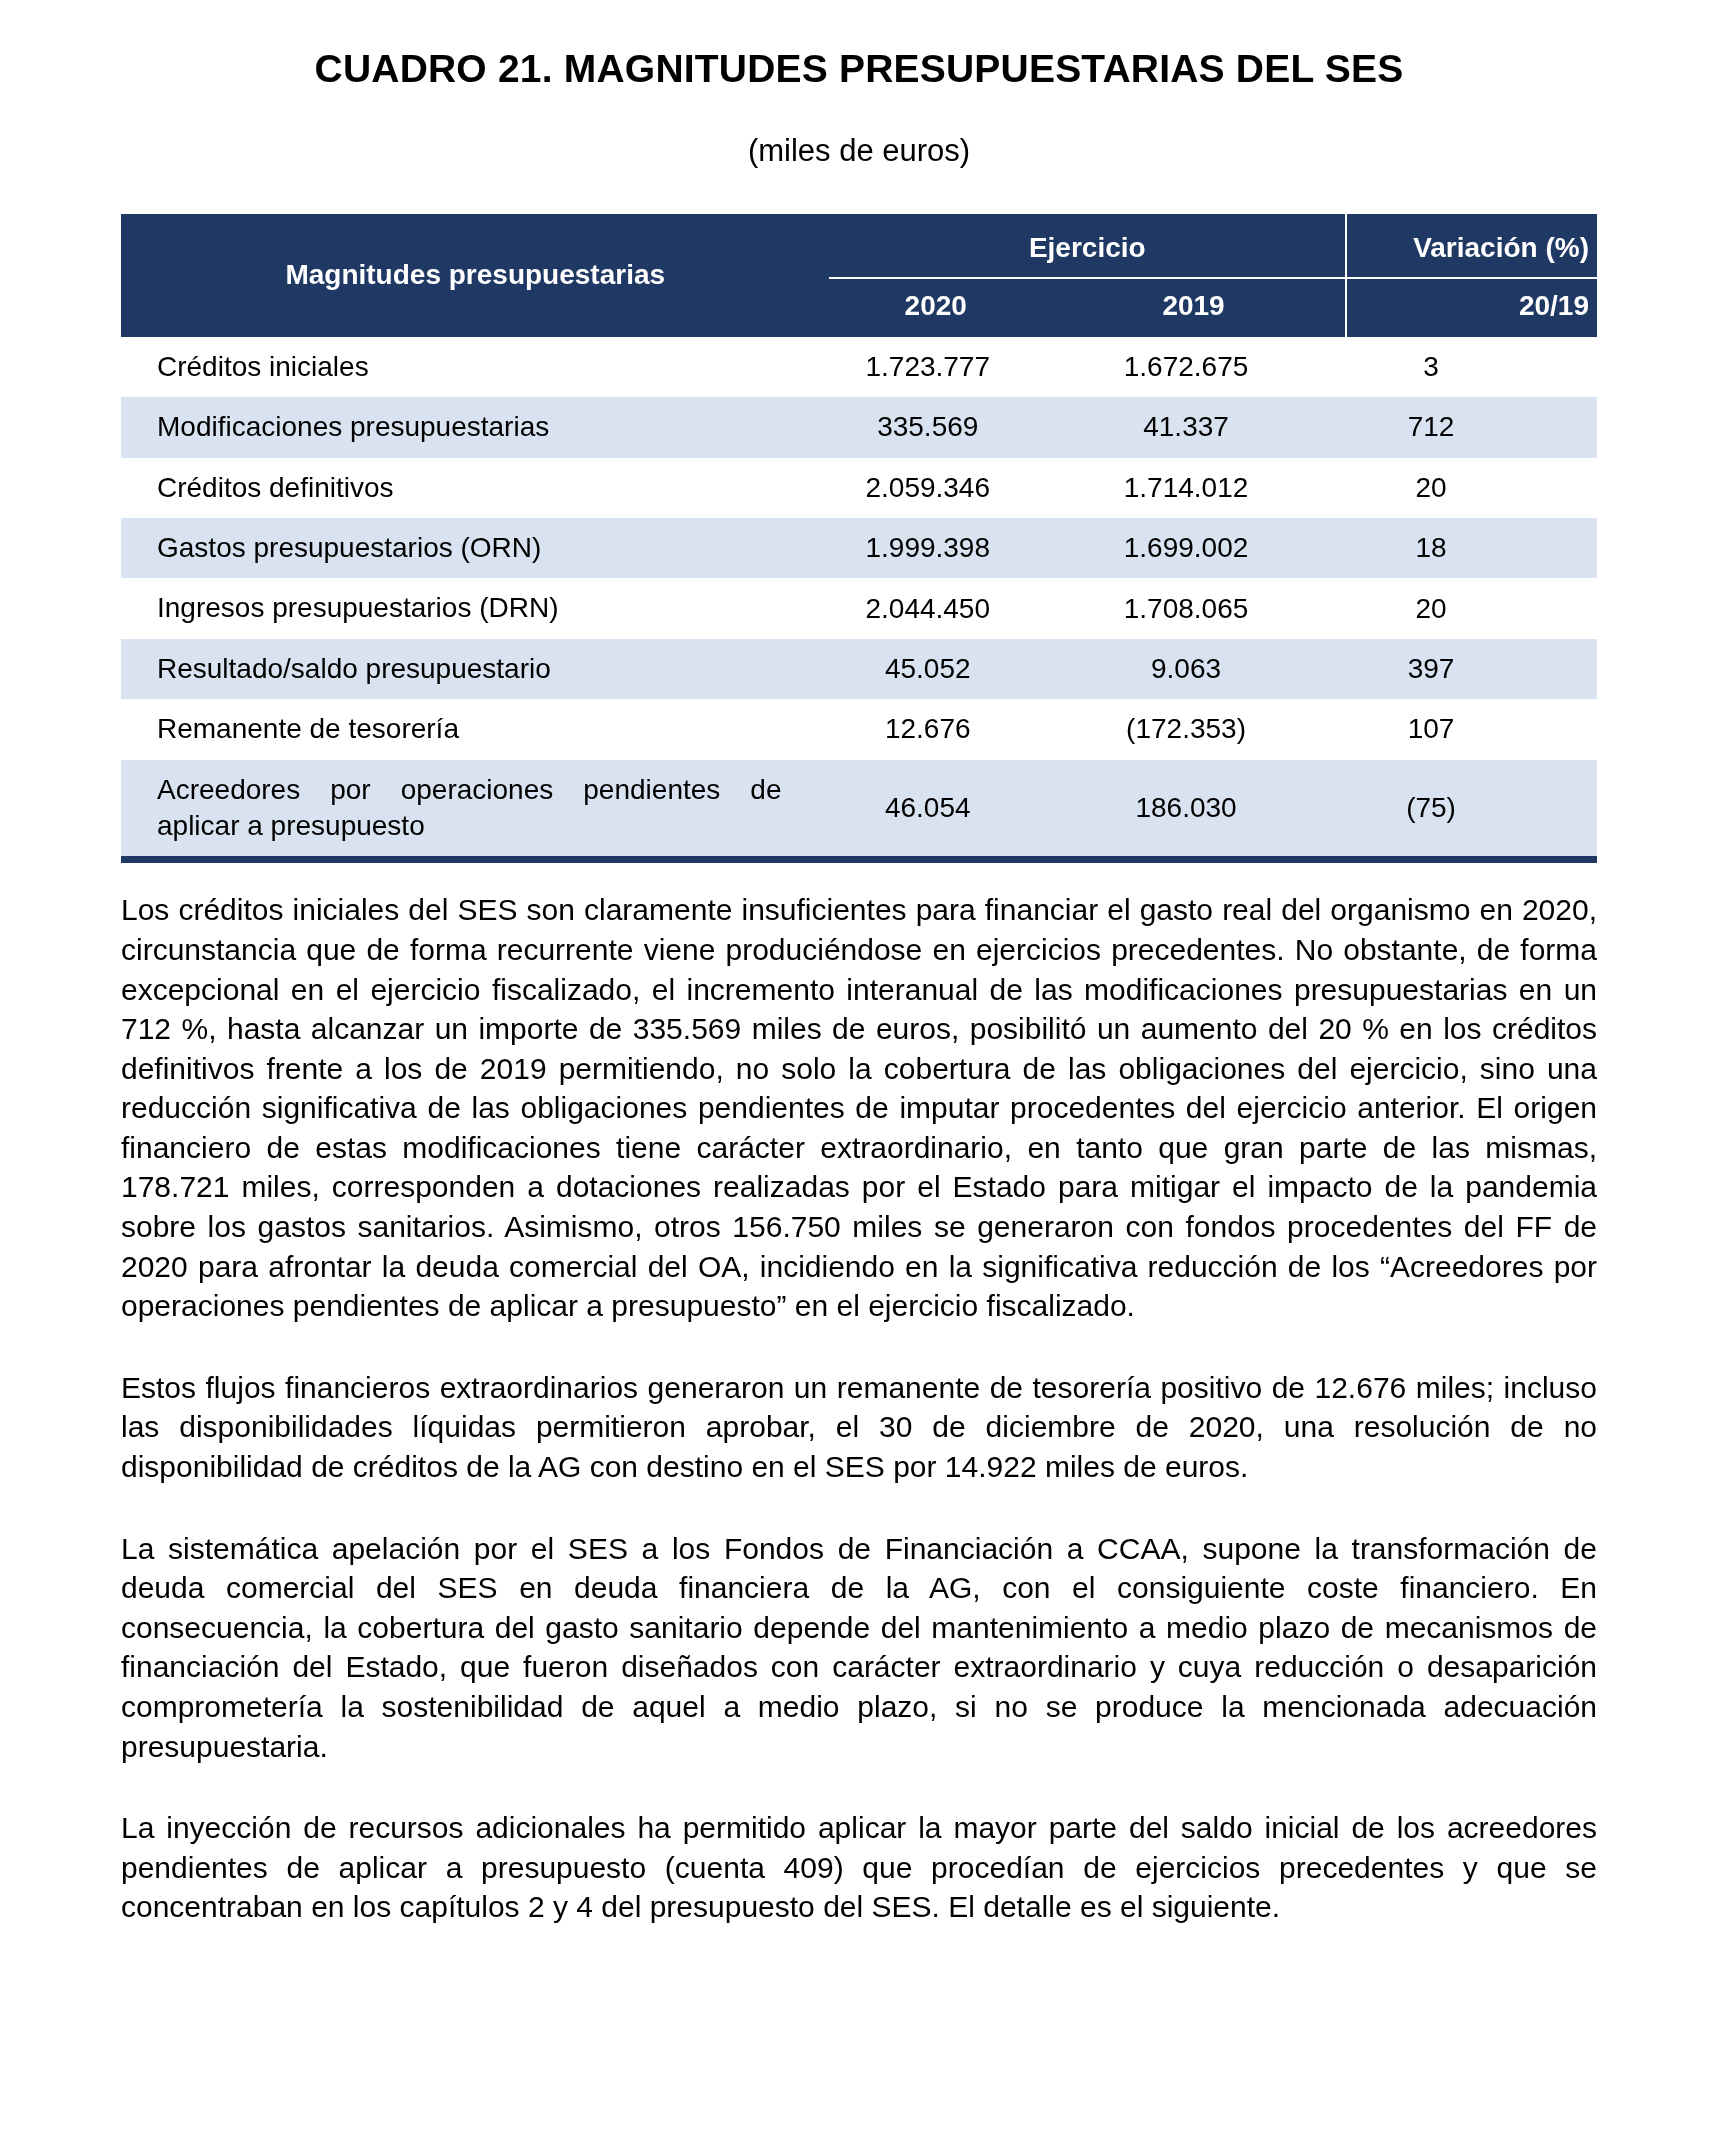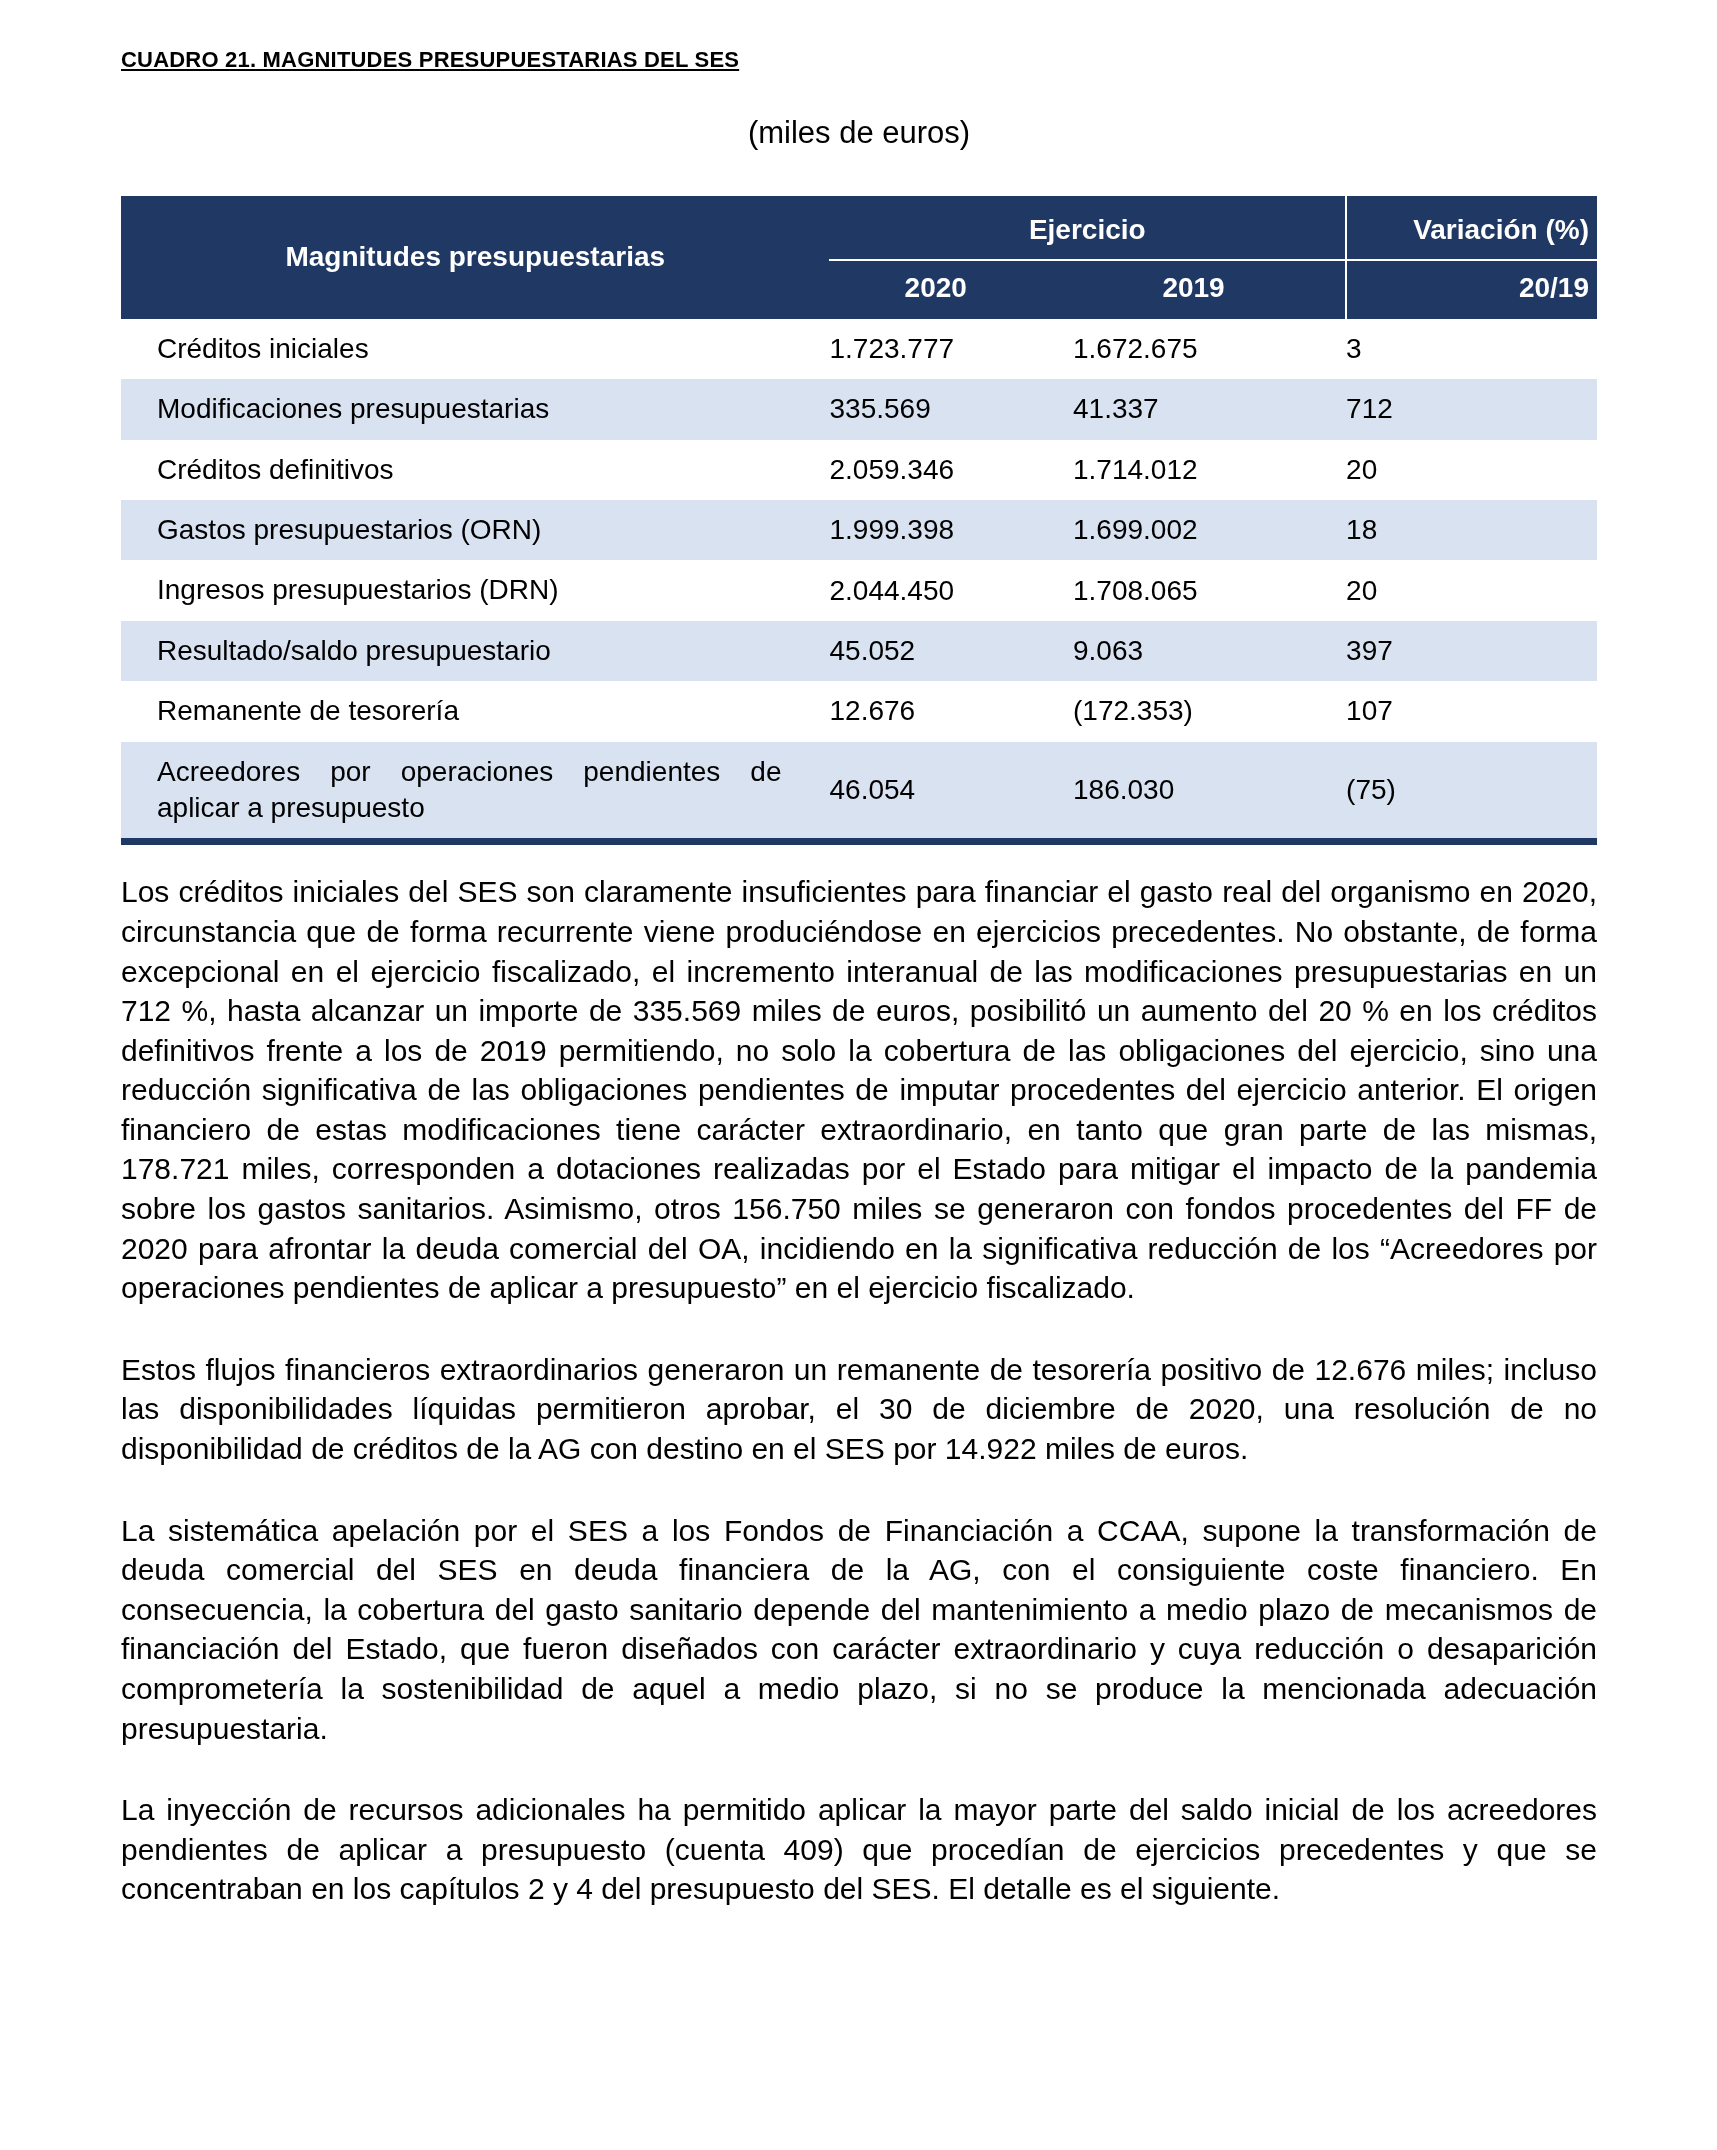--- a/index.html
+++ b/index.html
@@ -14,24 +14,24 @@
     min-height: 2151px;
     font-family: "Liberation Sans", sans-serif;
     color: var(--text-color);
   }
   .page {
     width: 1718px;
     min-height: 2151px;
     padding: 47px 121px 48px 121px;
   }
   .doc-title {
+    text-align: center;
     font-weight: bold;
-    font-size: 22px;
+    font-size: 39px;
     letter-spacing: 0.2px;
-    text-decoration: underline;
   }
   .doc-subtitle {
     text-align: center;
     font-size: 31px;
     margin-top: 42px;
   }
   table.budget-table {
     width: 100%;
     border-collapse: collapse;
     margin-top: 45px;
@@ -70,21 +70,21 @@
     vertical-align: middle;
   }
   tbody tr.alt td { background: var(--row-alt-bg); }
   td.cell-label {
     text-align: justify;
     padding-left: 36px;
     padding-right: 48px;
     line-height: 1.3;
   }
   td.cell-num {
-    text-align: left;
+    text-align: center;
     padding-right: 47px;
     white-space: nowrap;
   }
   td.cell-var { padding-right: 81px; }
 
   .source-note {
     font-size: 27.5px;
     margin-top: 19.4px;
   }
   .body-text {

